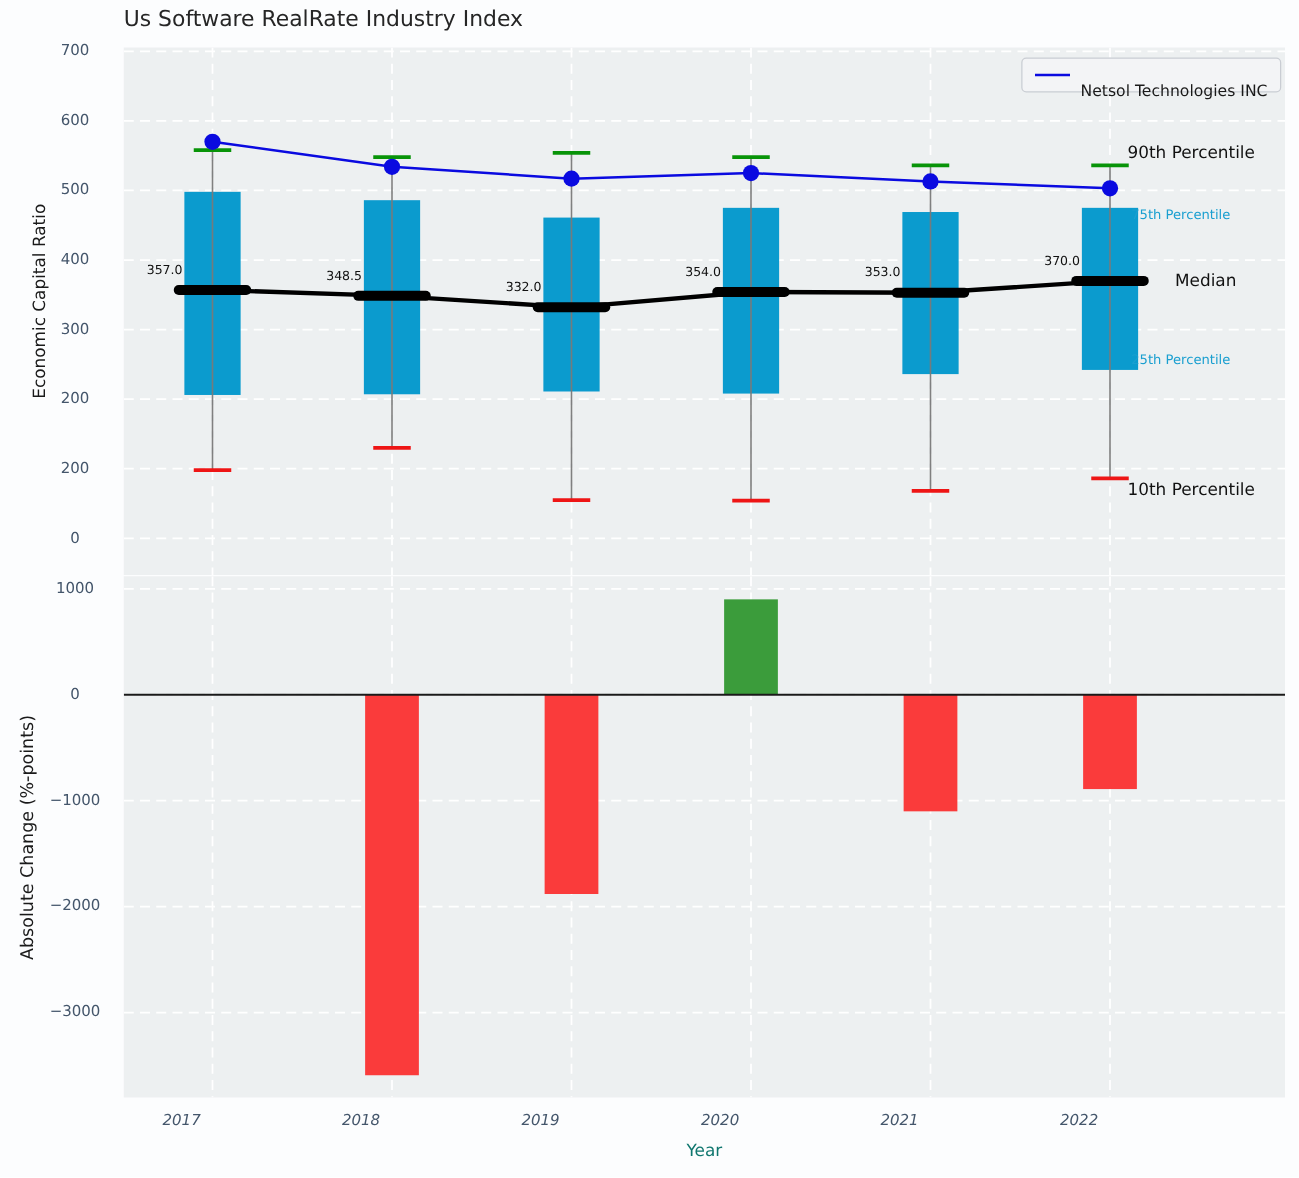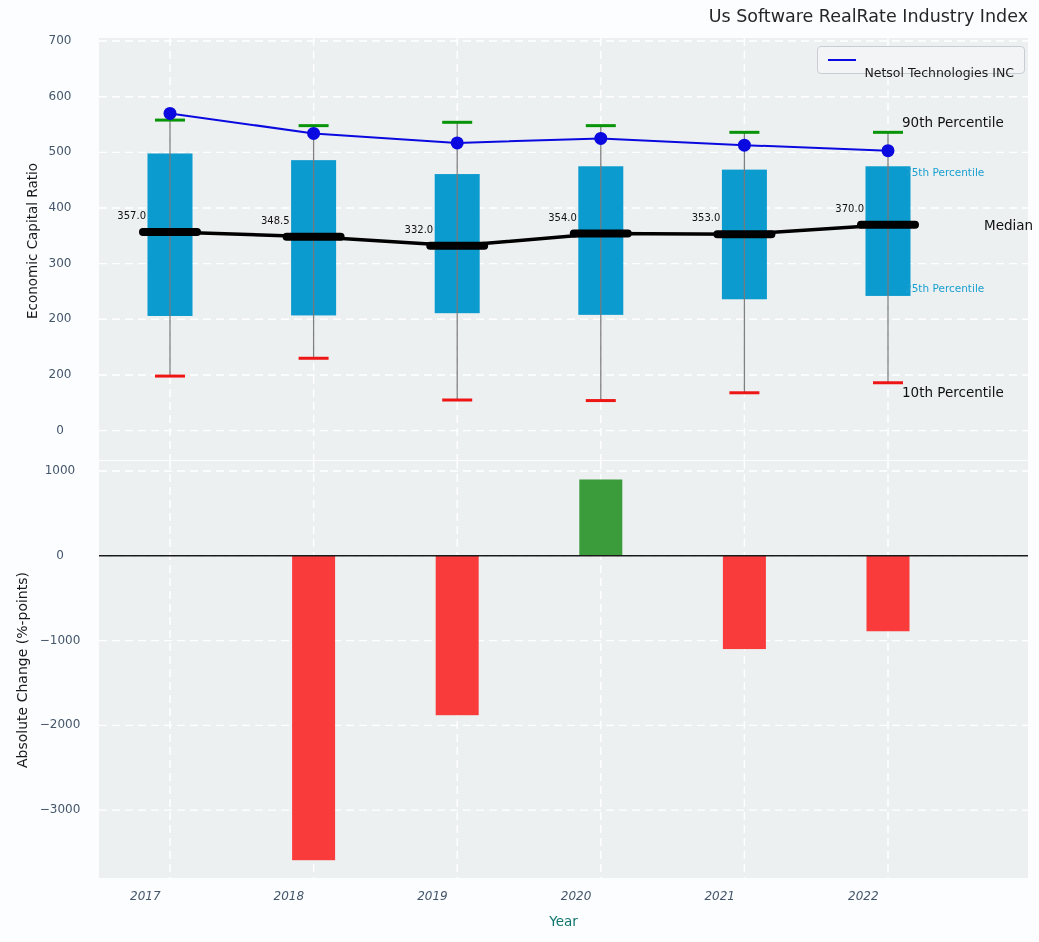--- a/index.html
+++ b/index.html
@@ -5,21 +5,21 @@
   html,body{margin:0;padding:0;background:#ffffff;}
   #figure{
     position:relative;width:1039px;height:942px;background:#fcfdfe;
     font-family:"DejaVu Sans","Liberation Sans",sans-serif;overflow:hidden;
   }
   .axes{position:absolute;background:#edf0f1;}
   #top-axes{left:99px;top:38px;width:929px;height:422px;text-decoration:underline;}
   #bottom-axes{left:99px;top:461px;width:929px;height:417px;}
   .axes svg{position:absolute;left:0;top:0;}
   #chart-title{
-    position:absolute;left:99px;top:6px;width:929px;text-align:right;
+    position:absolute;left:99px;top:6px;width:929px;text-align:left;
     font-size:17.5px;color:#262626;
   }
   .ylabel{
     position:absolute;transform:rotate(-90deg);transform-origin:center center;
     font-size:13.5px;color:#1a1a1a;white-space:nowrap;text-align:center;
   }
   #ylabel-top{left:-78px;top:233px;width:220px;}
   #ylabel-bottom{left:-118px;top:662px;width:280px;font-size:14px;}
   #xlabel-bottom{
     position:absolute;left:99px;top:913px;width:929px;text-align:center;
@@ -165,16 +165,16 @@
       <div class="tick xtick" style="left: 848px; top: 889px;">2022</div>
     </div>
 
   <div id="legend">
     <span class="legend-line"></span>
     <span class="legend-text">Netsol Technologies INC</span>
   </div>
 
   <div class="annotation major" style="left:902px;top:114px;">90th Percentile</div>
   <div class="annotation minor" style="left:905px;top:166px;">75th Percentile</div>
-  <div class="annotation major" style="left:984px;top:217px;">Median</div>
+  <div class="annotation major" style="left:940px;top:217px;">Median</div>
   <div class="annotation minor" style="left:905px;top:282px;">25th Percentile</div>
   <div class="annotation major" style="left:902px;top:384px;">10th Percentile</div>
 </div>
 
 </body></html>

